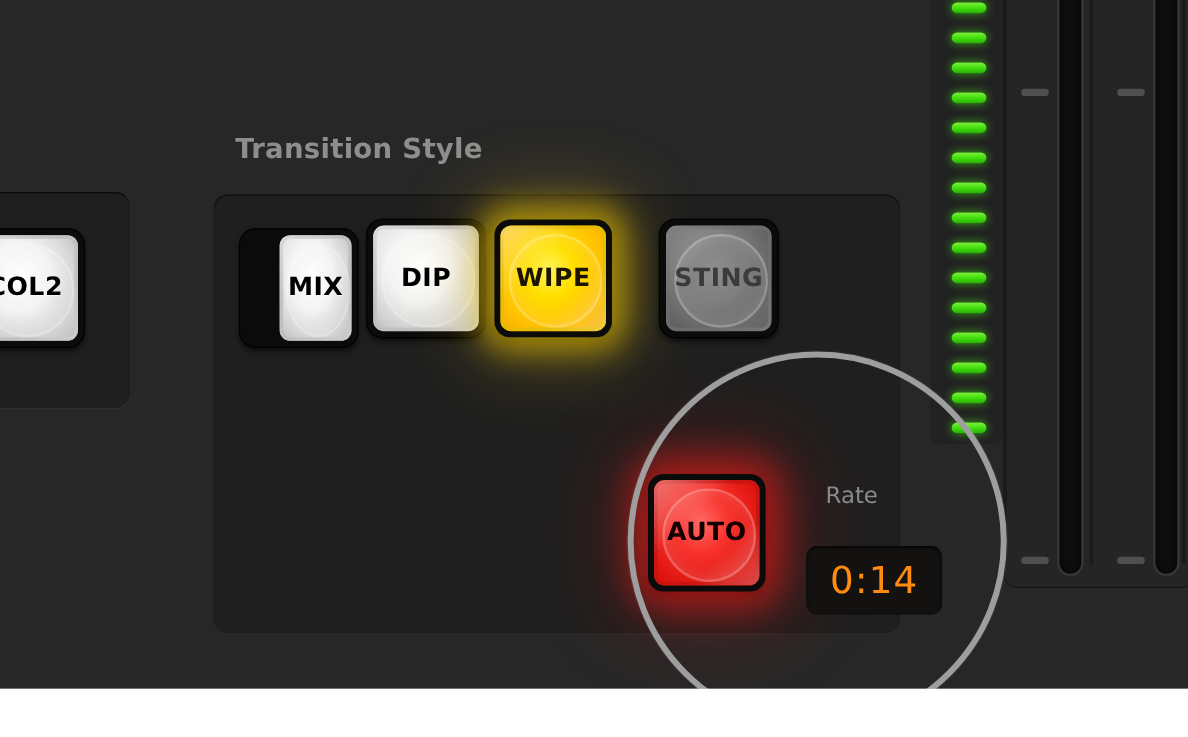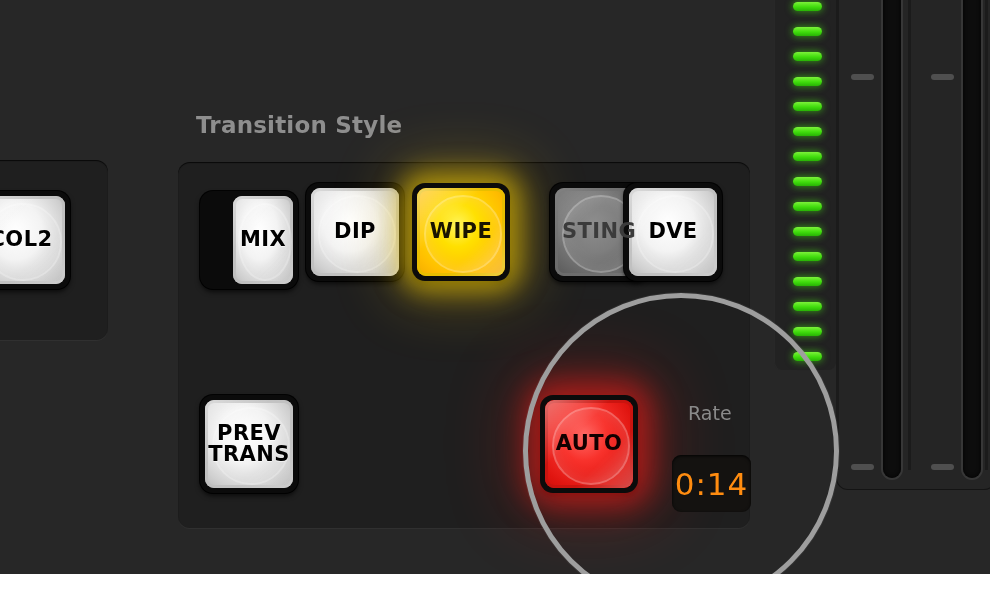--- a/index.html
+++ b/index.html
@@ -181,21 +181,21 @@
     left: 688px;
     top: 402px;
     font-size: 19px;
     color: #8a8a8a;
     font-weight: 400;
   }
   #rate-display {
     position: absolute;
     left: 672px;
     top: 455px;
-    width: 79px;
+    width: 113px;
     height: 57px;
     border-radius: 9px;
     background: #141210;
     display: flex;
     align-items: center;
     justify-content: center;
     box-shadow: inset 0 1px 3px rgba(0,0,0,0.9);
   }
   #rate-value {
     font-size: 31px;
@@ -325,32 +325,21 @@
           <span class="label">WIPE</span>
         </div>
       </div>
 
       <div class="btn" style="left:340px; top:21px;margin-left:32px;">
         <div class="cap cap-dim">
           <span class="label">STING</span>
         </div>
       </div>
 
-      <div class="btn" style="left:446px; top:21px;">
-        <div class="cap cap-white">
-          <span class="label">DVE</span>
-        </div>
-      </div>
-
-      <div class="btn" style="left:22px; top:233px;">
-        <div class="cap cap-white">
-          <span class="label">PREV
-TRANS</span>
-        </div>
-      </div>
+
 
 
       <div class="btn glow-red" style="left:362px; top:233px;">
         <div class="cap cap-red">
           <span class="label">AUTO</span>
         </div>
       </div>
     </div>
 
     <div id="rate-label">Rate</div>

